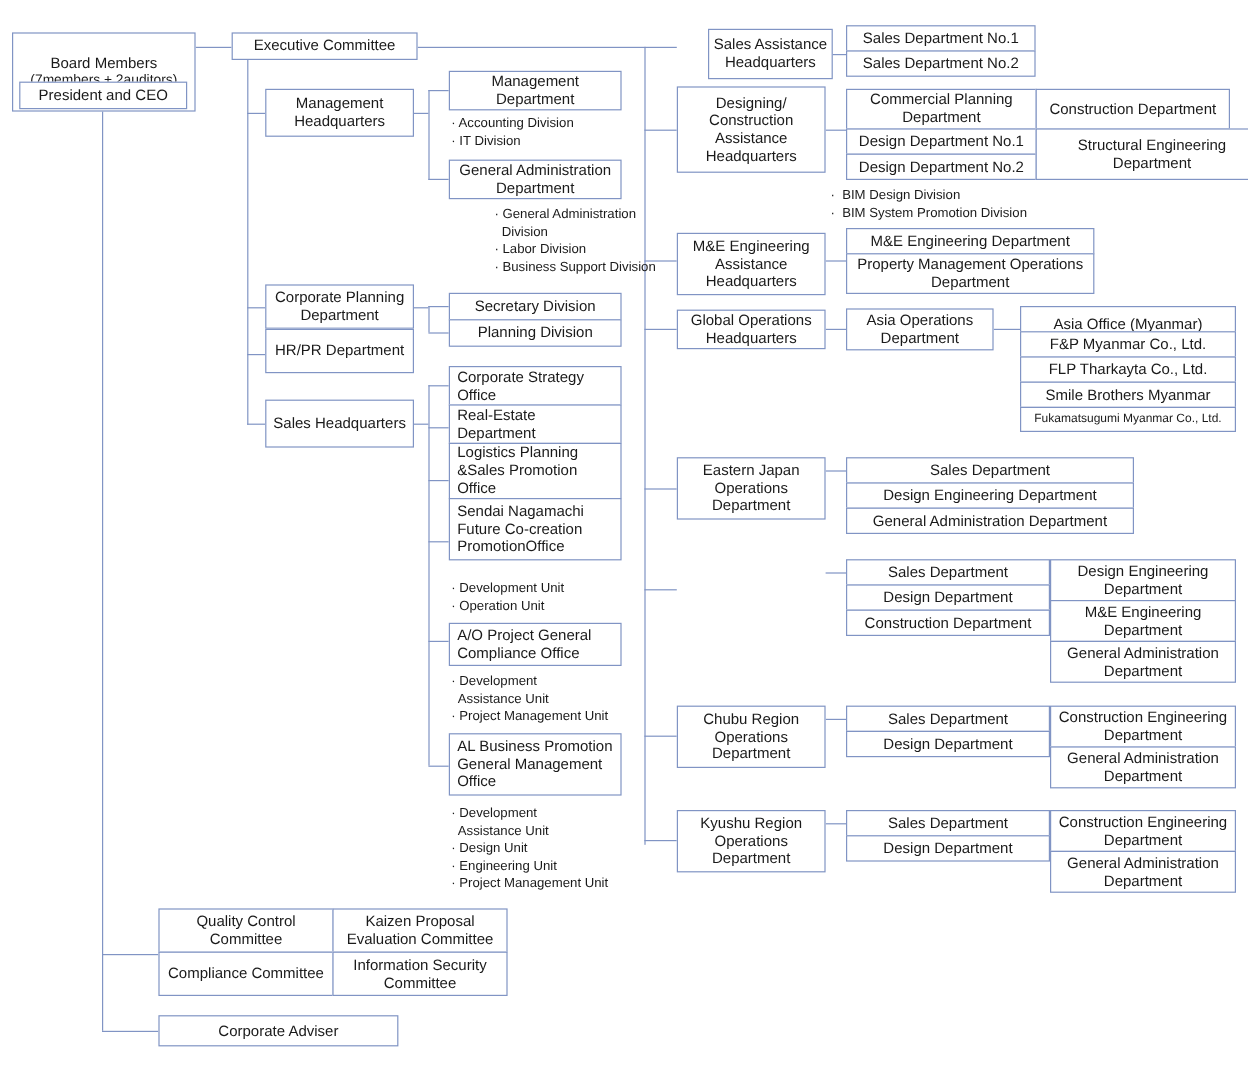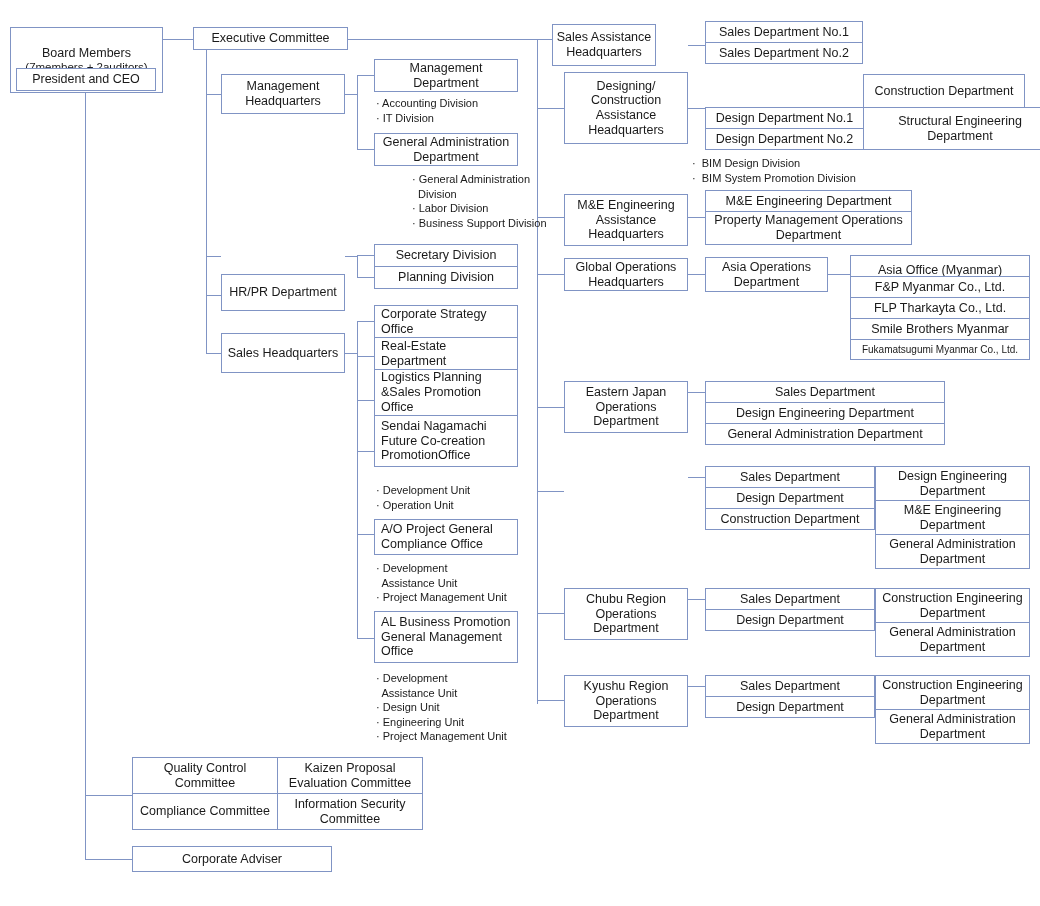--- a/index.html
+++ b/index.html
@@ -86,20 +86,21 @@
   <div class="box" style="left:374px;top:59px;width:144px;height:33px;">Management Department</div>
   <div class="list" style="left:376px;top:96px;width:150px;">· Accounting Division
 · IT Division</div>
 
   <div class="box" style="left:374px;top:133px;width:144px;height:33px;">General Administration Department</div>
   <div class="list" style="left:376px;top:172px;width:160px;margin-left:36px;">· General Administration
   Division
 · Labor Division
 · Business Support Division</div>
 
+  <div class="box" style="left:221px;top:237px;width:124px;height:37px;">Corporate Planning Department</div>
   <div class="box" style="left:221px;top:274px;width:124px;height:37px;">HR/PR Department</div>
 
   <div class="box" style="left:374px;top:244px;width:144px;height:23px;">Secretary Division</div>
   <div class="box" style="left:374px;top:266px;width:144px;height:23px;">Planning Division</div>
 
   <div class="box" style="left:221px;top:333px;width:124px;height:40px;">Sales Headquarters</div>
 
   <div class="box left" style="left:374px;top:305px;width:144px;height:33px;">Corporate Strategy Office</div>
   <div class="box left" style="left:374px;top:337px;width:144px;height:33px;">Real-Estate Department</div>
   <div class="box left" style="left:374px;top:369px;width:144px;height:47px;">Logistics Planning &amp;Sales Promotion Office</div>
@@ -112,25 +113,26 @@
   Assistance Unit
 · Project Management Unit</div>
 
   <div class="box left" style="left:374px;top:611px;width:144px;height:52px;">AL Business Promotion General Management Office</div>
   <div class="list" style="left:376px;top:671px;width:160px;">· Development
   Assistance Unit
 · Design Unit
 · Engineering Unit
 · Project Management Unit</div>
 
-  <div class="box" style="left:552px;top:24px;width:104px;height:42px;">Sales Assistance Headquarters</div>
+  <div class="box" style="left:590px;top:24px;width:104px;height:42px;">Sales Assistance Headquarters</div>
   <div class="box" style="left:705px;top:21px;width:158px;height:22px;">Sales Department No.1</div>
   <div class="box" style="left:705px;top:42px;width:158px;height:22px;">Sales Department No.2</div>
 
   <div class="box" style="left:564px;top:72px;width:124px;height:72px;">Designing/ Construction Assistance Headquarters</div>
+  <div class="box" style="left:705px;top:74px;width:159px;height:34px;">Commercial Planning Department</div>
   <div class="box" style="left:705px;top:107px;width:159px;height:22px;">Design Department No.1</div>
   <div class="box" style="left:705px;top:128px;width:159px;height:22px;">Design Department No.2</div>
   <div class="box" style="left:863px;top:74px;width:162px;height:34px;">Construction Department</div>
   <div class="box" style="left:863px;top:107px;width:194px;height:43px;">Structural Engineering Department</div>
   <div class="list" style="left:692px;top:156px;width:260px;">·  BIM Design Division
 ·  BIM System Promotion Division</div>
 
   <div class="box" style="left:564px;top:194px;width:124px;height:52px;">M&amp;E Engineering Assistance Headquarters</div>
   <div class="box" style="left:705px;top:190px;width:207px;height:22px;">M&amp;E Engineering Department</div>
   <div class="box" style="left:705px;top:211px;width:207px;height:34px;">Property Management Operations Department</div>

